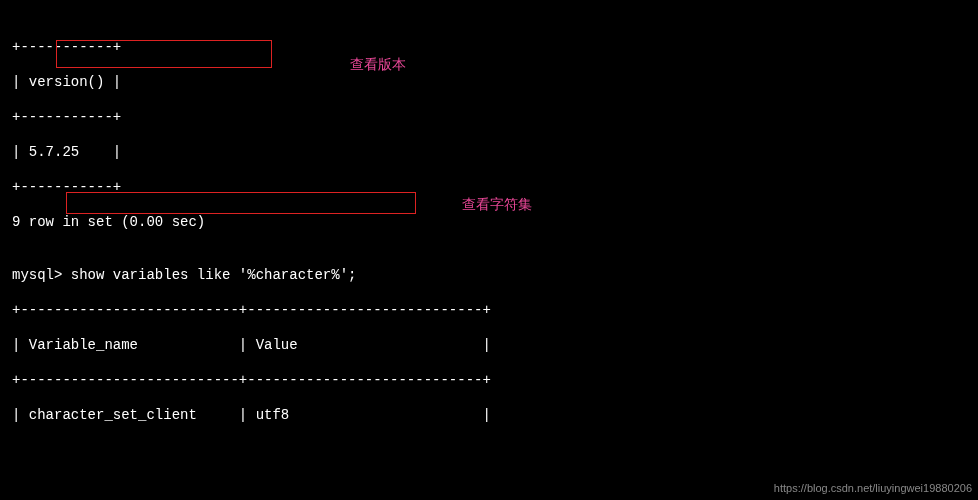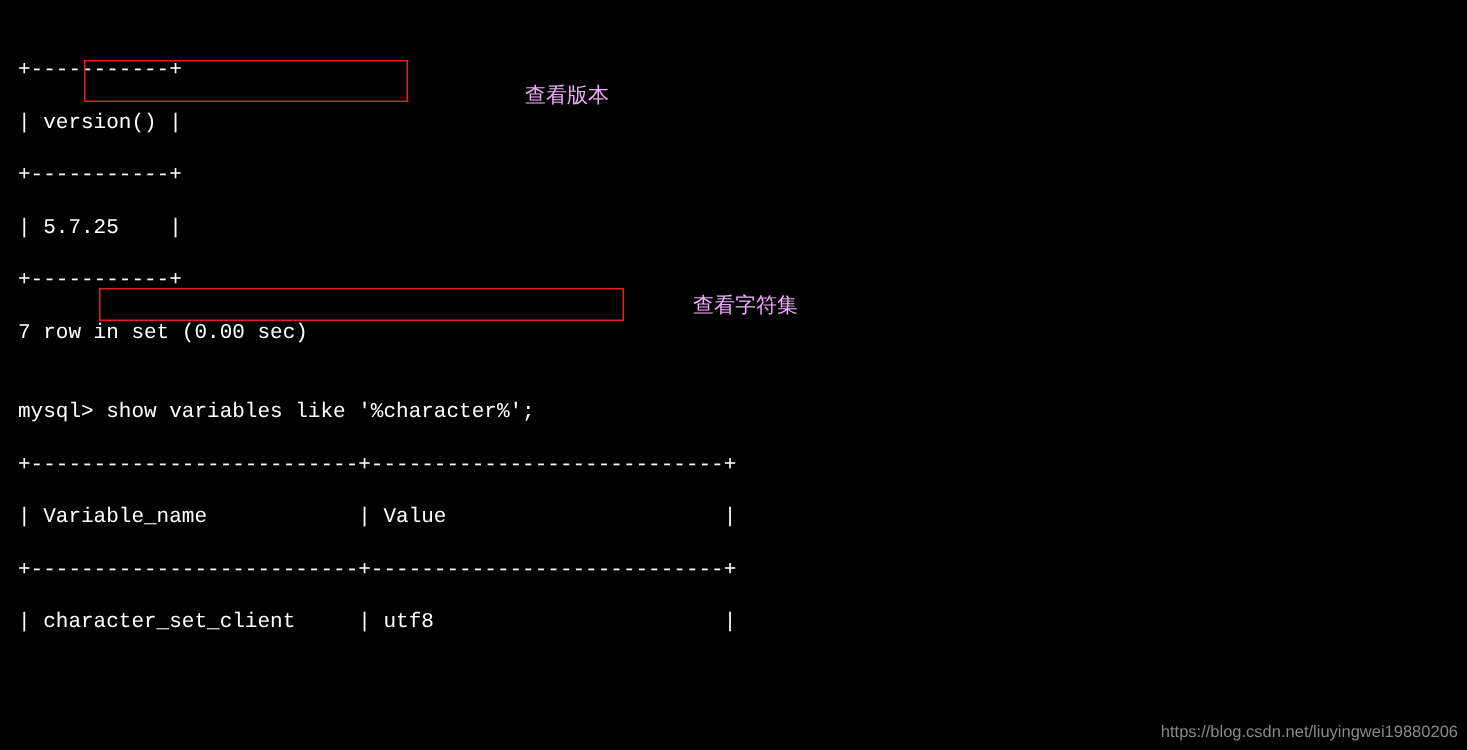--- a/index.html
+++ b/index.html
@@ -11,21 +11,21 @@
       font-family: "Consolas", "Courier New", monospace;
       font-size: 14px;
       line-height: 1.25;
       overflow: hidden;
       position: relative;
       padding: 4px 12px;
     }
     .term { white-space: pre; }
     .annot {
       position: absolute;
-      color: #f0abfc;
+      color: #ec4899;
       font-family: "SimSun", serif;
       font-size: 14px;
     }
     .box {
       position: absolute;
       border: 1px solid #d22;
       background: transparent;
     }
     .watermark {
       position: absolute;
@@ -40,21 +40,21 @@
 </head>
 <body>
 
 <div class="term">
 <div></div>
 <div>+-----------+</div>
 <div>| version() |</div>
 <div>+-----------+</div>
 <div>| 5.7.25    |</div>
 <div>+-----------+</div>
-<div>7 row in set (0.00 sec)</div>
+<div>9 row in set (0.00 sec)</div>
 <div></div>
 <div><span>mysql&gt; </span><span>show variables like '%character%';</span></div>
 <div>+--------------------------+----------------------------+</div>
 <div>| Variable_name            | Value                      |</div>
 <div>+--------------------------+----------------------------+</div>
 <div>| character_set_client     | utf8                       |</div>
 
 
 
 

